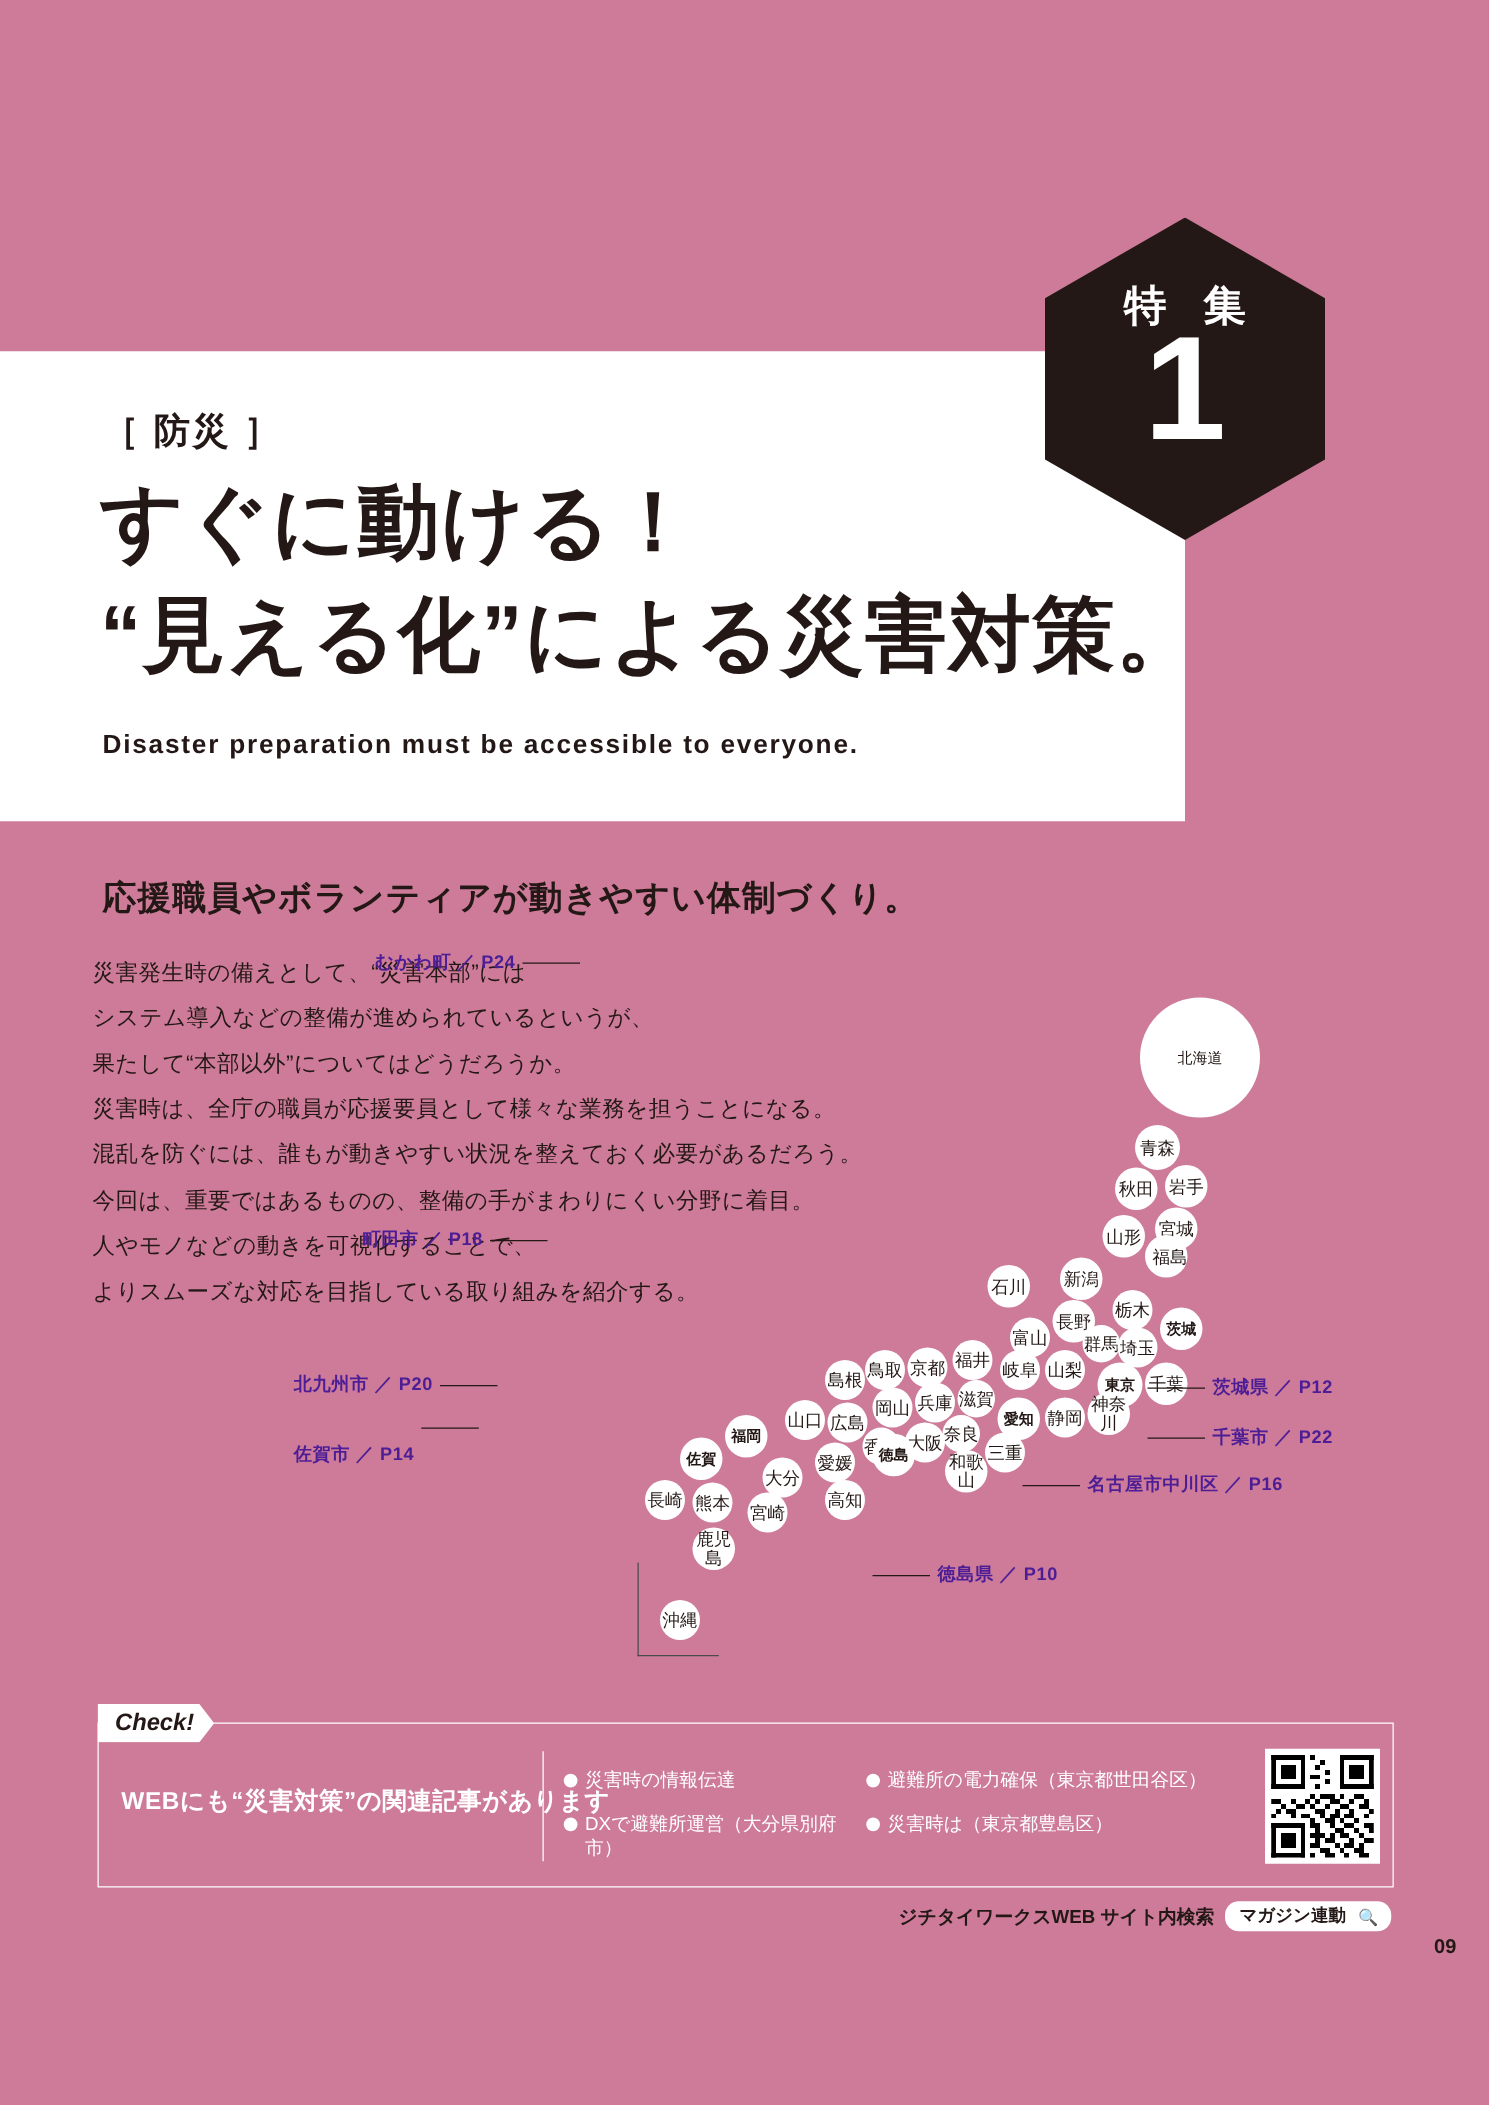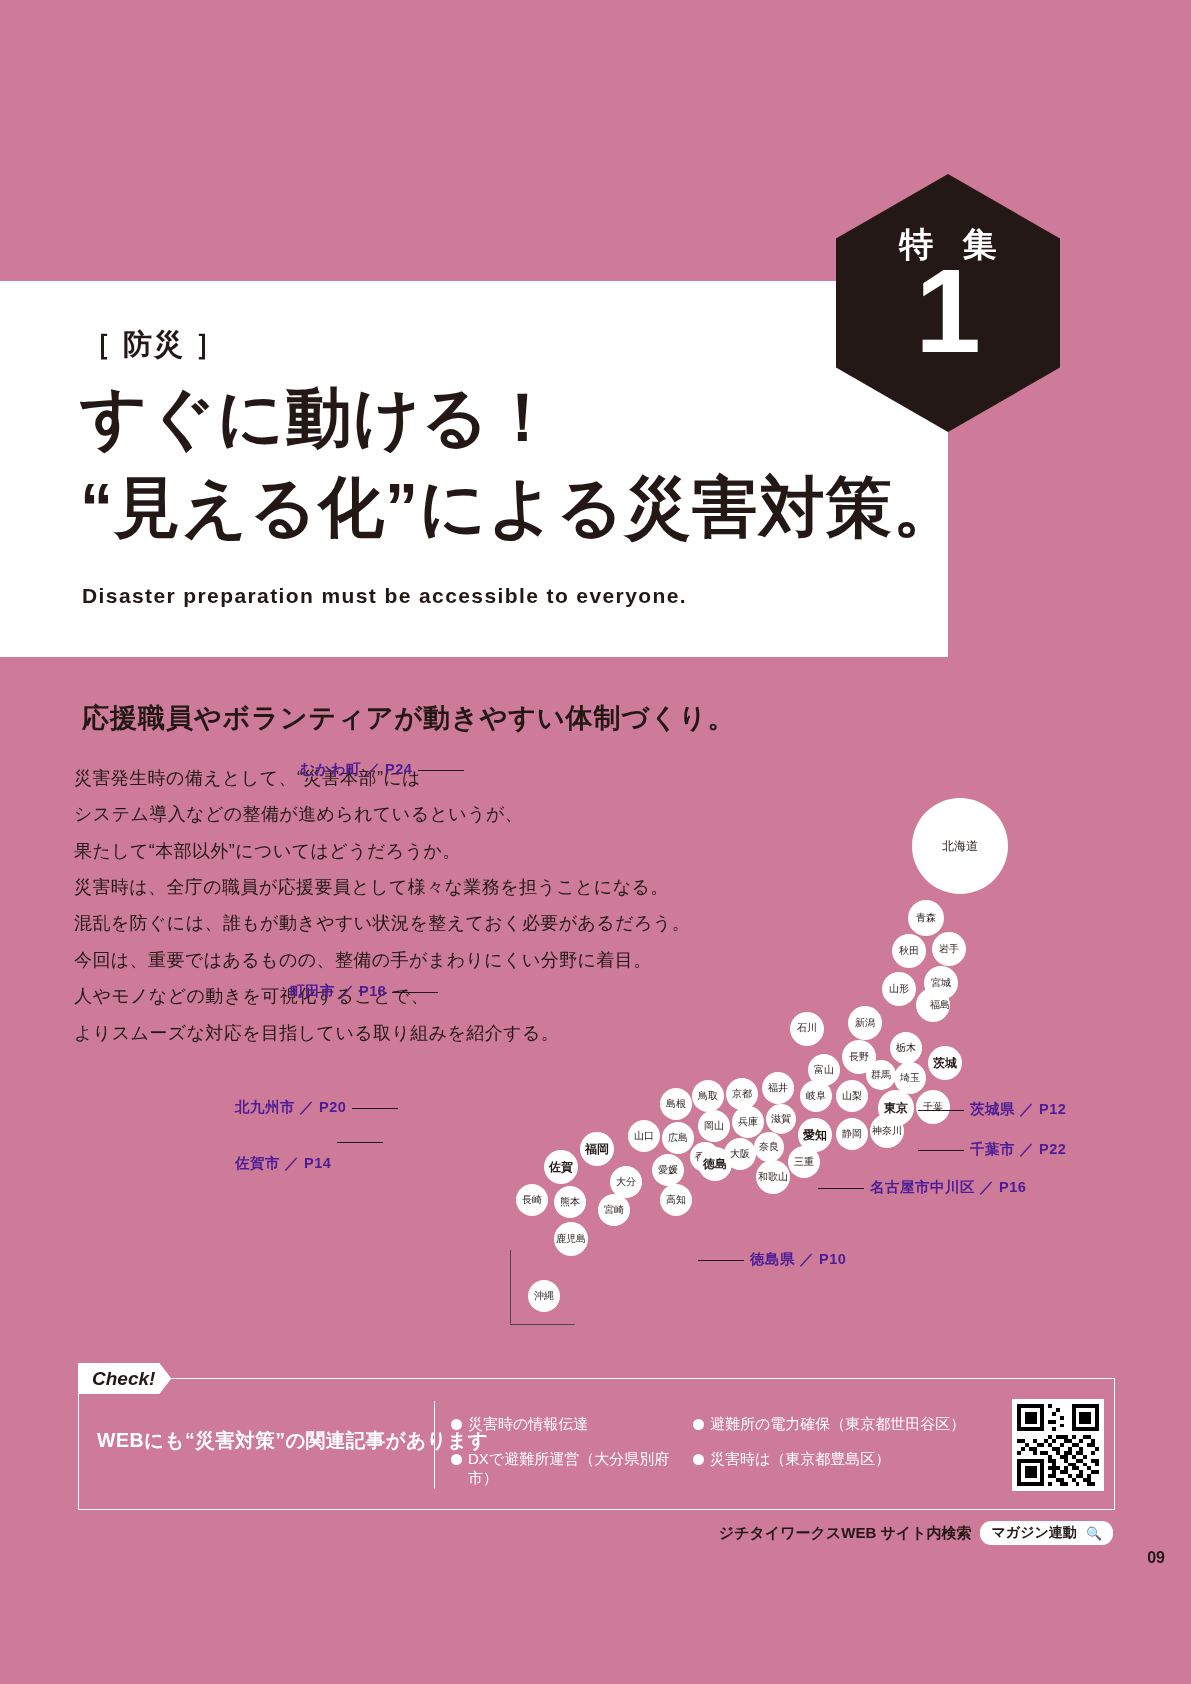--- a/index.html
+++ b/index.html
@@ -50,21 +50,21 @@
   .lead-body{
     position:absolute;left:74px;top:760px;font-size:18px;line-height:2.02;letter-spacing:0.4px;
   }
   
   .map{
     position:absolute;left:480px;top:750px;width:600px;height:580px;
   }
   .pref{
     position:absolute;background:#ffffff;border-radius:50%;
     display:flex;align-items:center;justify-content:center;
-    font-size:10px;color:#231815;text-align:center;line-height:1.05;
+    font-size:14px;color:#231815;text-align:center;line-height:1.05;
   }
   .pref.hl{font-weight:bold;font-size:12px;}
   .hokkaido{width:96px;height:96px;font-size:12px;}
   .callout{
     position:absolute;font-size:14.5px;font-weight:bold;letter-spacing:0.5px;color:#4c1d95;
     white-space:nowrap;
   }
   .lead-line{position:absolute;background:#231815;height:1px;}
   .okinawa-box{
     position:absolute;border-left:1px solid #4b4b4b;border-bottom:1px solid #4b4b4b;
@@ -155,21 +155,21 @@
     </div>
     <div class="pref " style="left: 444px; top: 216px; width: 34px; height: 34px;">
       <span>宮城</span>
     </div>
     <div class="pref " style="left: 368px; top: 256px; width: 34px; height: 34px;">
       <span>新潟</span>
     </div>
     <div class="pref " style="left: 436px; top: 238px; width: 34px; height: 34px; justify-content: flex-end;">
       <span>福島</span>
     </div>
-    <div class="pref " style="left: 310px; top: 262px; width: 34px; height: 34px; font-family: Liberation Mono, monospace;">
+    <div class="pref " style="left: 310px; top: 262px; width: 34px; height: 34px;">
       <span>石川</span>
     </div>
     <div class="pref " style="left: 410px; top: 282px; width: 32px; height: 32px;">
       <span>栃木</span>
     </div>
     <div class="pref " style="left: 328px; top: 304px; width: 32px; height: 32px;">
       <span>富山</span>
     </div>
     <div class="pref " style="left: 362px; top: 290px; width: 34px; height: 34px;">
       <span>長野</span>

